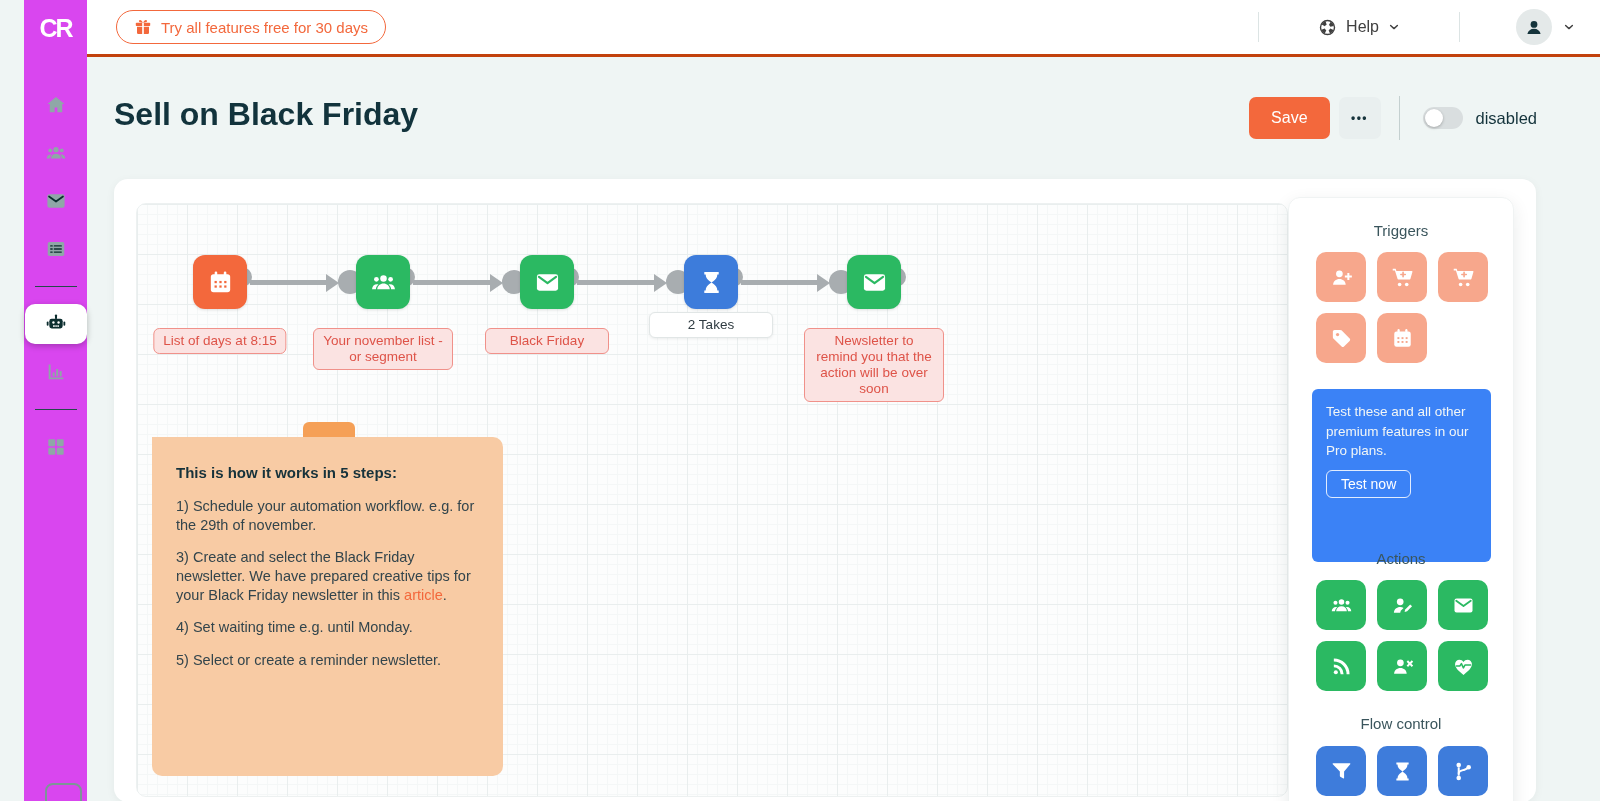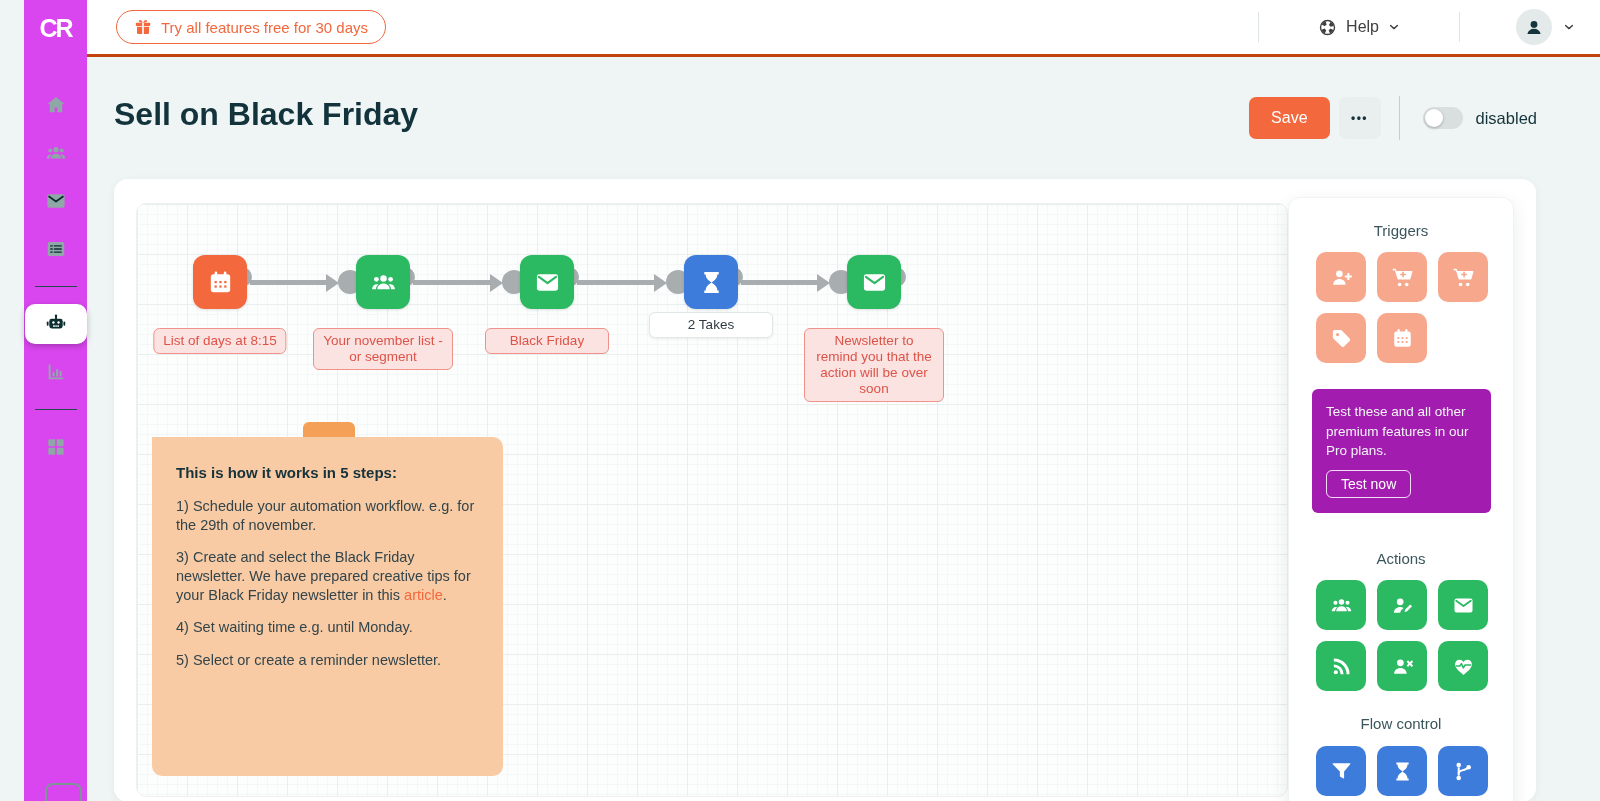--- a/index.html
+++ b/index.html
@@ -61,21 +61,21 @@
   #note { position:absolute; left:15px; top:233px; width:351px; height:339px; background:#F8CBA4; border-radius:0 10px 10px 10px; z-index:4; padding:26px 24px; color:#33454C; font-size:14.5px; line-height:1.32; }
   #note h4 { font-size:15px; color:#16323B; margin-bottom:14px; }
   #note p { margin-bottom:13px; }
   #note .link { color:#F3683C; cursor:pointer; }
 
   
   #panel { position:absolute; left:1174px; top:18px; width:226px; height:640px; background:#fff; border-radius:12px; border:1px solid #F0F3F3; box-shadow:0 6px 18px rgba(20,40,40,.09); }
   .panel-title { position:absolute; width:100%; text-align:center; font-size:15px; color:#3A555C; }
   .tile-row { position:absolute; left:27px; width:176px; display:flex; flex-wrap:wrap; gap:11px; }
   .tile { width:50px; height:50px; border-radius:10px; display:flex; align-items:center; justify-content:center; color:#fff; cursor:pointer; }
-  #promo { position:absolute; left:23px; top:191px; width:179px; height:124px; background:#a21caf; border-radius:6px; padding:13px 14px; color:#F2F6F6; font-size:13.5px; line-height:1.45; }
+  #promo { position:absolute; left:23px; top:191px; width:179px; height:173px; background:#3b82f6; border-radius:6px; padding:13px 14px; color:#F2F6F6; font-size:13.5px; line-height:1.45; }
   #promo-btn { margin-top:9px; background:none; border:1.5px solid rgba(255,255,255,.85); border-radius:6px; color:#fff; font-size:14px; padding:5px 14px; cursor:pointer; font-family:inherit; }
 </style>
 </head>
 <body>
 
 <nav id="sidebar">
   <div id="logo">CR</div>
   <div id="side-items">
       <div class="side-item">
         <svg viewBox="0 0 24 24" width="22" height="22" fill="currentColor">

